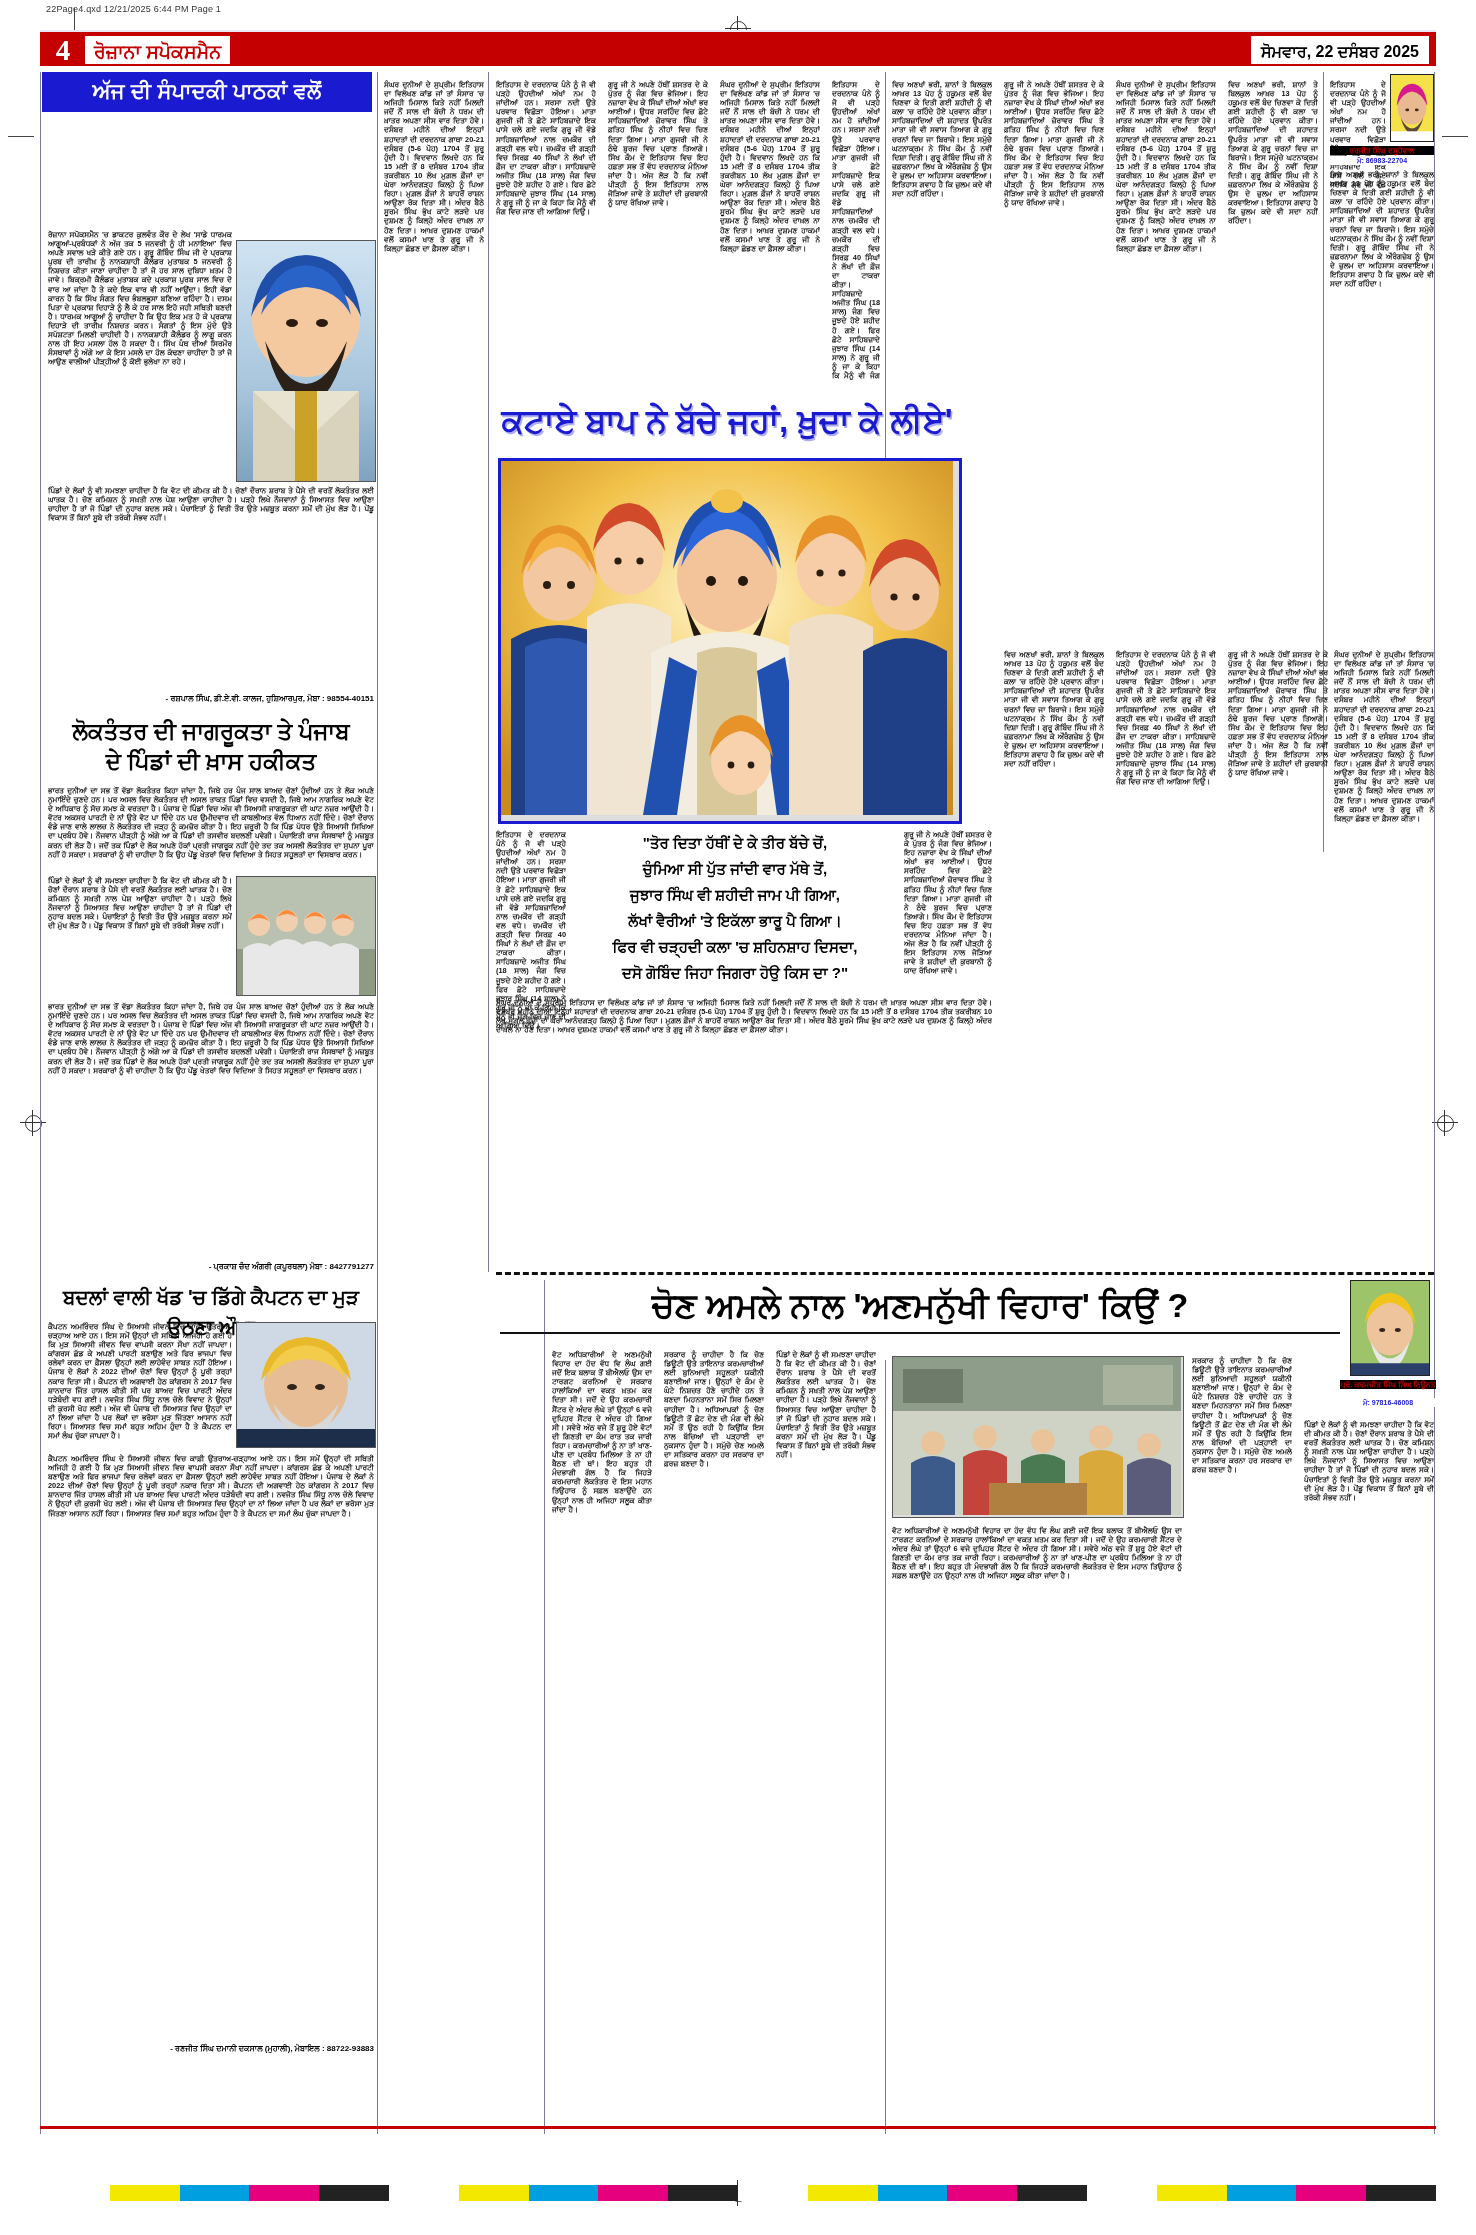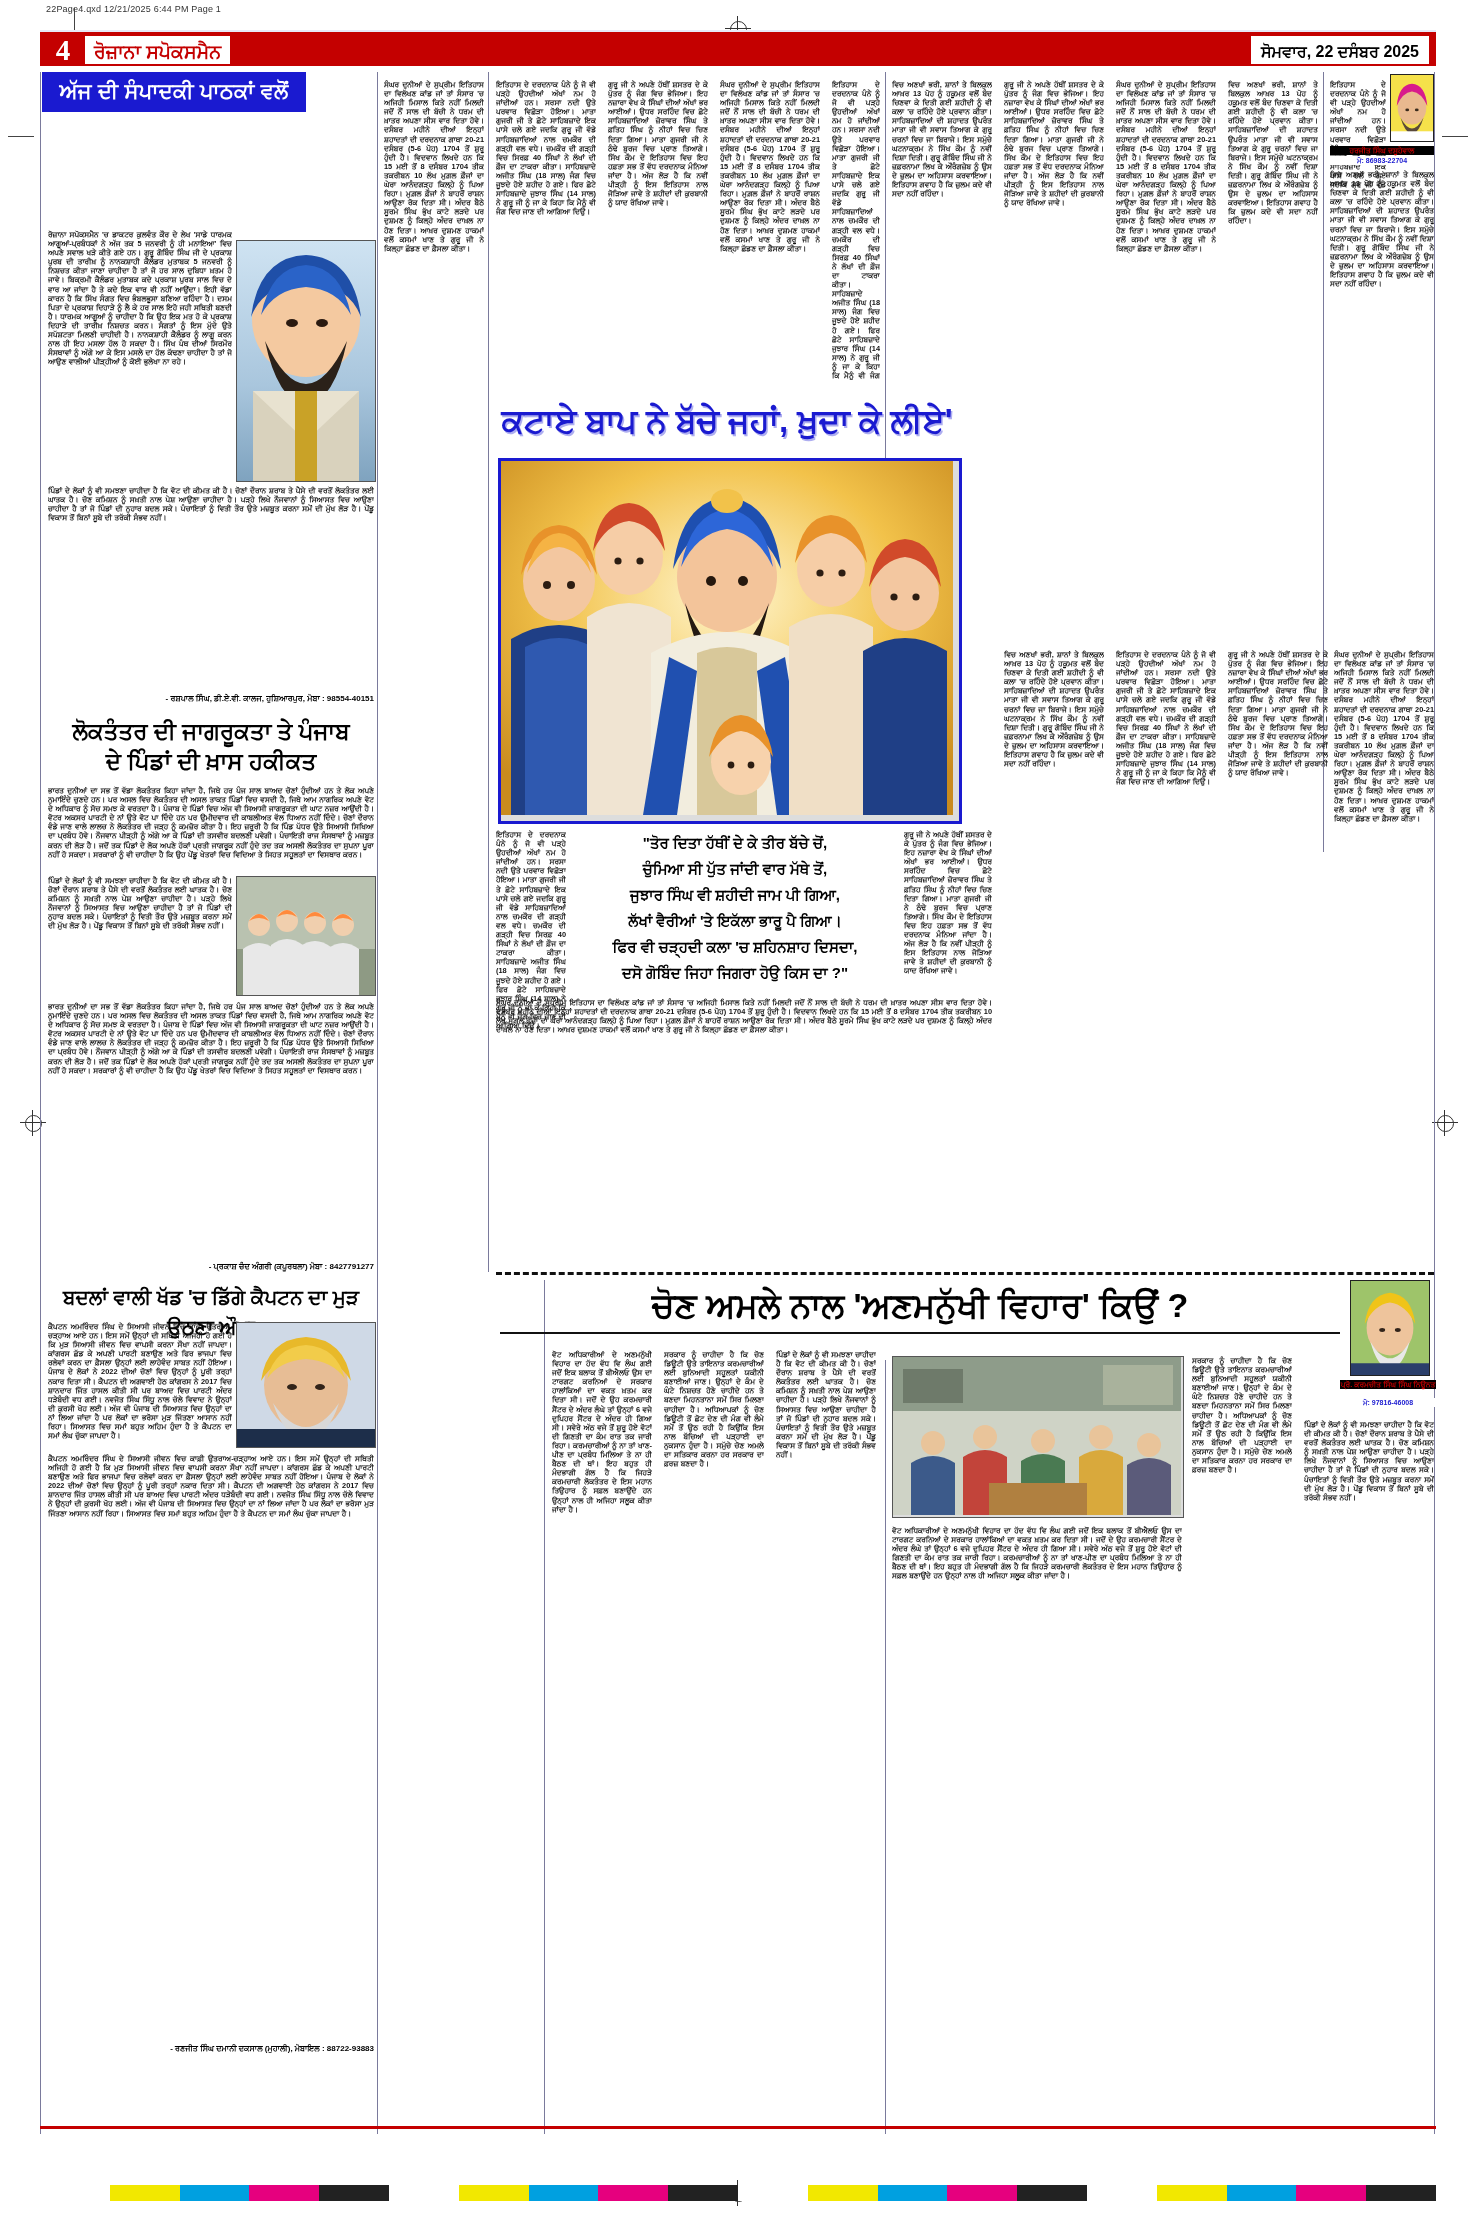--- a/index.html
+++ b/index.html
@@ -26,21 +26,21 @@
   .mast-date{position:absolute;right:6px;top:3px;height:30px;background:#ffffff;color:#000;font-size:16px;font-weight:bold;padding:1px 10px 0 10px;line-height:29px;box-sizing:border-box;border:1px solid #c40000;}
 
   
   .vrule{position:absolute;width:1px;background:#7a7a9c;}
 
   
   .col-text{position:absolute;font-size:7.4px;line-height:9.1px;text-align:justify;color:#111;
     font-family:"Liberation Sans",sans-serif;overflow:hidden;word-spacing:.4px;font-weight:bold;}
 
   
-  .edbox{position:absolute;left:2px;top:42px;width:264px;border:2px solid #1a1ad0;background:#fbfbe8;box-sizing:border-box;}
+  .edbox{position:absolute;left:2px;top:42px;width:330px;border:2px solid #1a1ad0;background:#fbfbe8;box-sizing:border-box;}
   .edbox-bar{background:#1a1ad0;color:#ffffff;font-size:21px;font-weight:bold;text-align:center;padding:5px 0 7px 0;letter-spacing:.3px;}
   .edbox-title{color:#000;font-size:26px;font-weight:bold;text-align:center;line-height:36px;padding:8px 6px 10px 6px;}
 
   
   .sec-head{position:absolute;color:#000;font-weight:bold;text-align:center;line-height:30px;}
   .sec-head.h2{font-size:23px;}
   .sec-head.h3{font-size:20px;}
 
   
   .photo{position:absolute;overflow:hidden;background:#ddd;}

